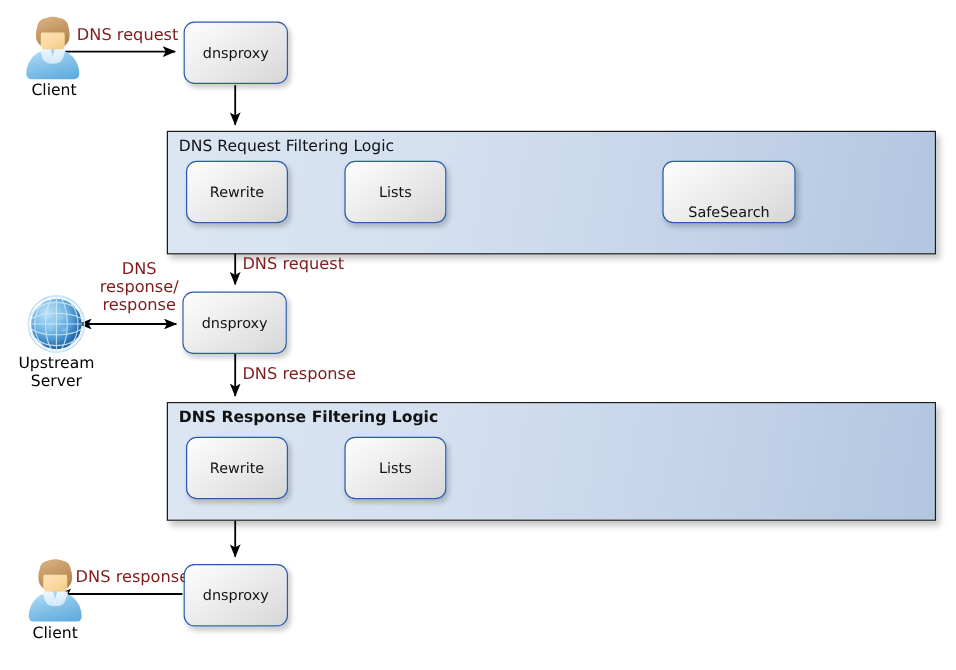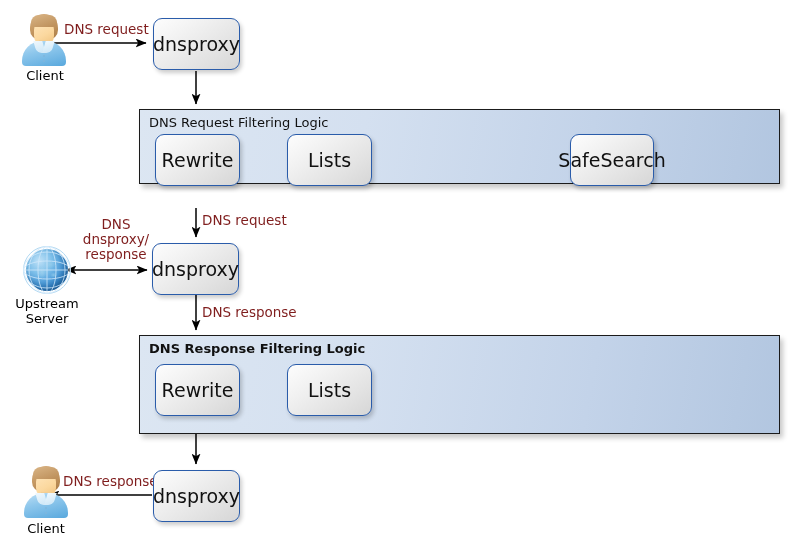--- a/index.html
+++ b/index.html
@@ -13,21 +13,21 @@
 
   
   .node{
     position:absolute;
     border:1.6px solid #2a5caa;
     border-radius:9px;
     background:linear-gradient(145deg,#fdfdfd 0%,#f3f3f3 28%,#e2e2e2 72%,#d6d6d6 100%);
     box-shadow:2px 3px 4px rgba(0,0,0,0.20);
     display:flex;align-items:center;justify-content:center;
     text-align:center;
-    font-size:19px;
+    font-size:12px;
     line-height:15px;
     color:#111;
     box-sizing:border-box;
   }
   .node span{display:block;}
 
   
   .panel{
     position:absolute;
     border:1.6px solid #1b1b1b;
@@ -155,31 +155,31 @@
     <div class="collarR"></div>
     <div class="btn1"></div>
     <div class="btn2"></div>
   </div>
   <div class="icon-caption" style="left:-10px;top:68px;">Client</div>
 
   <div class="lbl" style="left:64px;top:22px;">DNS request</div>
 
   <div class="node" style="left:153px;top:18px;width:87px;height:52px;">dnsproxy</div>
 
-  <div class="panel" style="left:139px;top:109px;width:641px;height:75px;">
+  <div class="panel" style="left:139px;top:109px;width:641px;height:103px;">
     <div class="panel-title">DNS Request Filtering Logic</div>
   </div>
 
   <div class="node" style="left:155px;top:134px;width:85px;height:52px;">
     <span>Rewrite</span>
   </div>
   <div class="node" style="left:287px;top:134px;width:85px;height:52px;">
     <span>Lists</span>
   </div>
-  <div class="node" style="left:570px;top:134px;width:84px;height:52px;">
+  <div class="node" style="left:552px;top:134px;width:111px;height:52px;align-items:flex-end;">
     <span>SafeSearch</span>
   </div>
 
   <div class="lbl" style="left:202px;top:213px;">DNS request</div>
 
   <div class="globe" style="left:22px;top:245px;">
     <div class="ball"></div>
     <div class="land"></div>
     <svg viewBox="0 0 50 50">
       <g stroke="#cfe8fa" stroke-width="0.9" fill="none" opacity="0.9">
@@ -190,21 +190,21 @@
         <line x1="1.5" y1="25" x2="48.5" y2="25"></line>
         <ellipse cx="25" cy="25" rx="23.5" ry="9"></ellipse>
         <ellipse cx="25" cy="25" rx="23.5" ry="18"></ellipse>
       </g>
     </svg>
   </div>
   <div class="icon-caption" style="left:-8px;top:296px;white-space:pre-line;">Upstream
 Server</div>
 
   <div class="lbl center" style="left:76px;top:217px;width:80px;white-space:pre-line;">DNS
-dnsproxy/
+response/
 response</div>
 
   <div class="node" style="left:152px;top:243px;width:87px;height:52px;">dnsproxy</div>
 
   <div class="lbl" style="left:202px;top:305px;">DNS response</div>
 
   <div class="panel" style="left:139px;top:335px;width:641px;height:99px;font-weight:bold;">
     <div class="panel-title">DNS Response Filtering Logic</div>
   </div>
 

